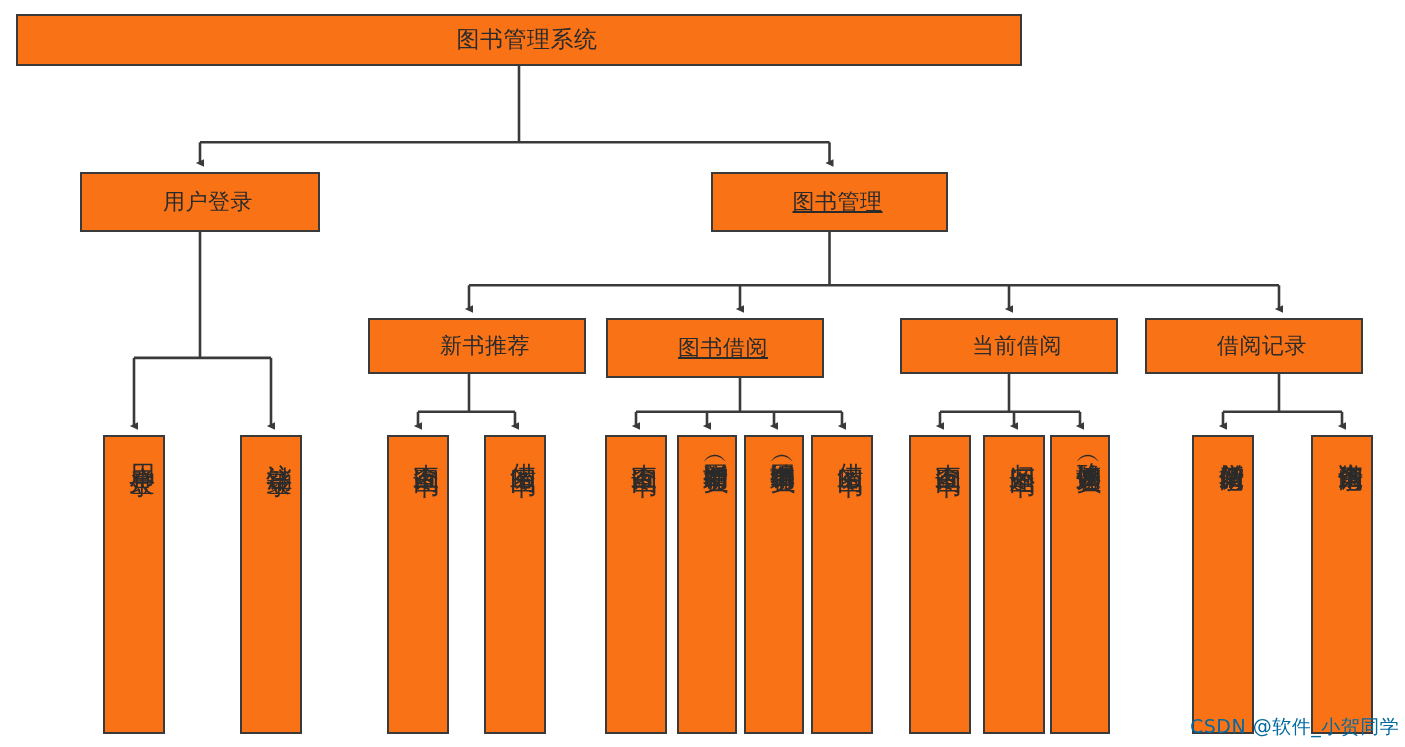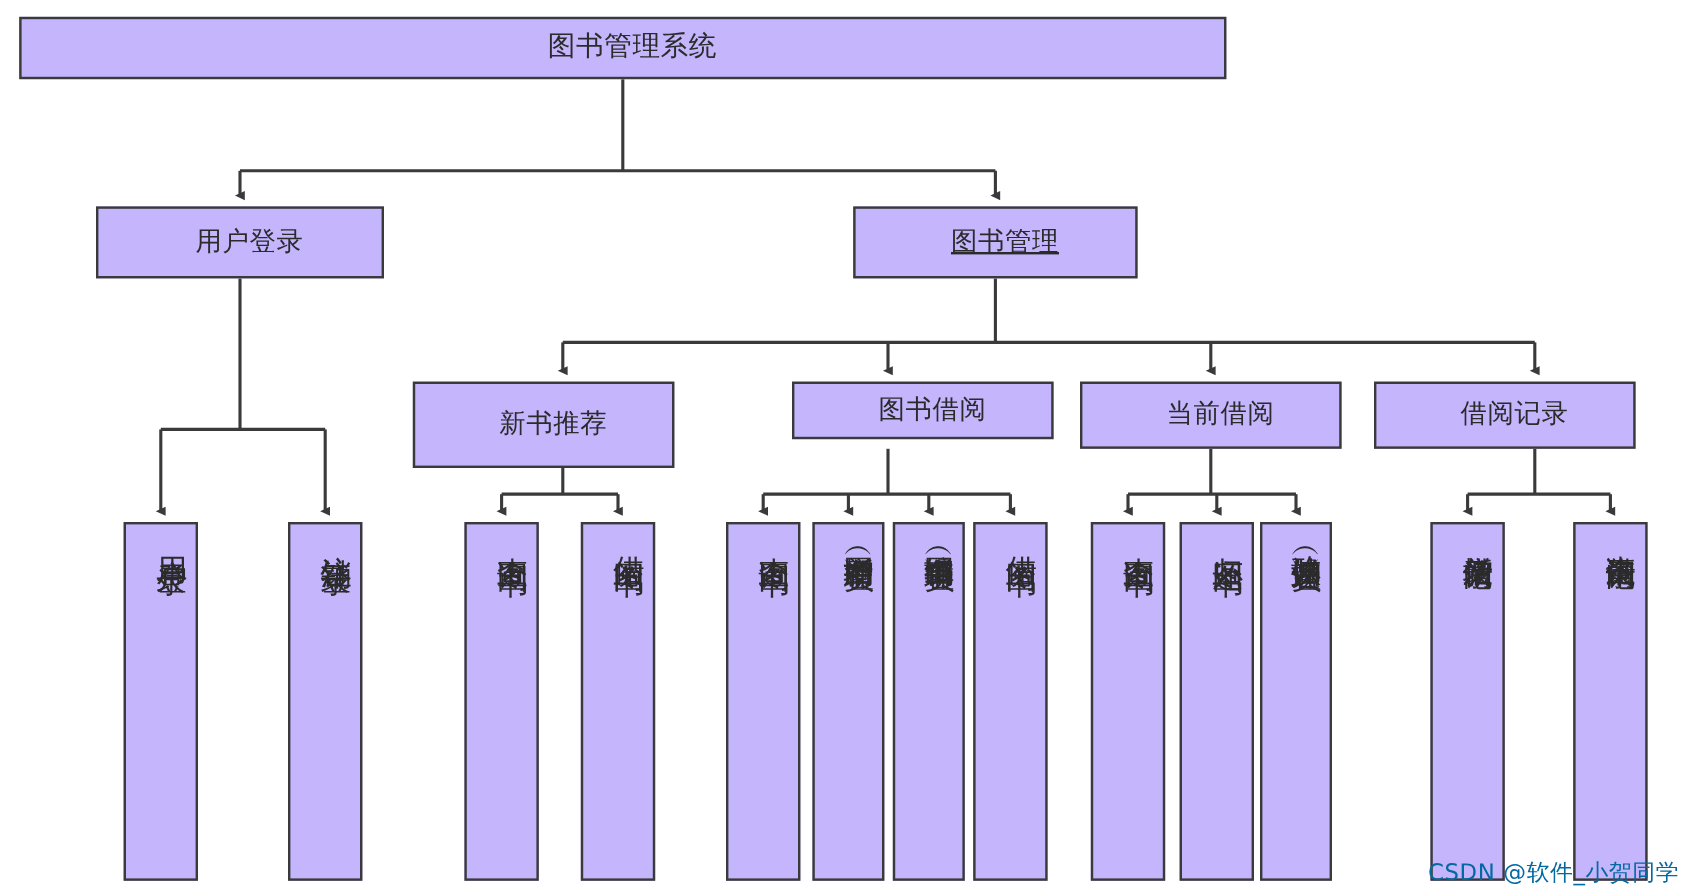--- a/index.html
+++ b/index.html
@@ -22,21 +22,21 @@
     position: absolute;
     left: 0;
     top: 0;
     width: 1405px;
     height: 747px;
     pointer-events: none;
   }
   .node {
     position: absolute;
     box-sizing: border-box;
-    background: #c4b5fd;
+    background: #f97316;
     border: 2px solid #3a3a3a;
     display: flex;
     align-items: center;
     justify-content: center;
     color: #2b2b2b;
     padding-left: 16px;
   }
   .node-label {
     display: block;
     text-align: center;
@@ -130,24 +130,24 @@
     <span class="node-label">图书管理系统</span>
   </div>
 
   <div class="node h" style="left: 80px; top: 172px; width: 240px; height: 60px; border-color: rgb(58, 58, 58);">
     <span class="node-label">用户登录</span>
   </div>
   <div class="node h" style="left: 711px; top: 172px; width: 237px; height: 60px; border-color: rgb(58, 58, 58); text-decoration: underline;">
     <span class="node-label">图书管理</span>
   </div>
 
-  <div class="node h" style="left: 344px; top: 318px; width: 218px; height: 72px; border-color: rgb(58, 58, 58);">
+  <div class="node h" style="left: 368px; top: 318px; width: 218px; height: 56px; border-color: rgb(58, 58, 58);">
     <span class="node-label">新书推荐</span>
   </div>
-  <div class="node h" style="left: 660px; top: 318px; width: 218px; height: 48px; border-color: rgb(58, 58, 58);">
+  <div class="node h" style="left: 606px; top: 318px; width: 218px; height: 60px; border-color: rgb(58, 58, 58); text-decoration: underline;">
     <span class="node-label">图书借阅</span>
   </div>
   <div class="node h" style="left: 900px; top: 318px; width: 218px; height: 56px; border-color: rgb(58, 58, 58);">
     <span class="node-label">当前借阅</span>
   </div>
   <div class="node h" style="left: 1145px; top: 318px; width: 218px; height: 56px; border-color: rgb(58, 58, 58);">
     <span class="node-label">借阅记录</span>
   </div>
 
   <div class="node v" style="left: 103px; top: 435px; width: 62px; height: 299px; border-color: rgb(58, 58, 58);">

